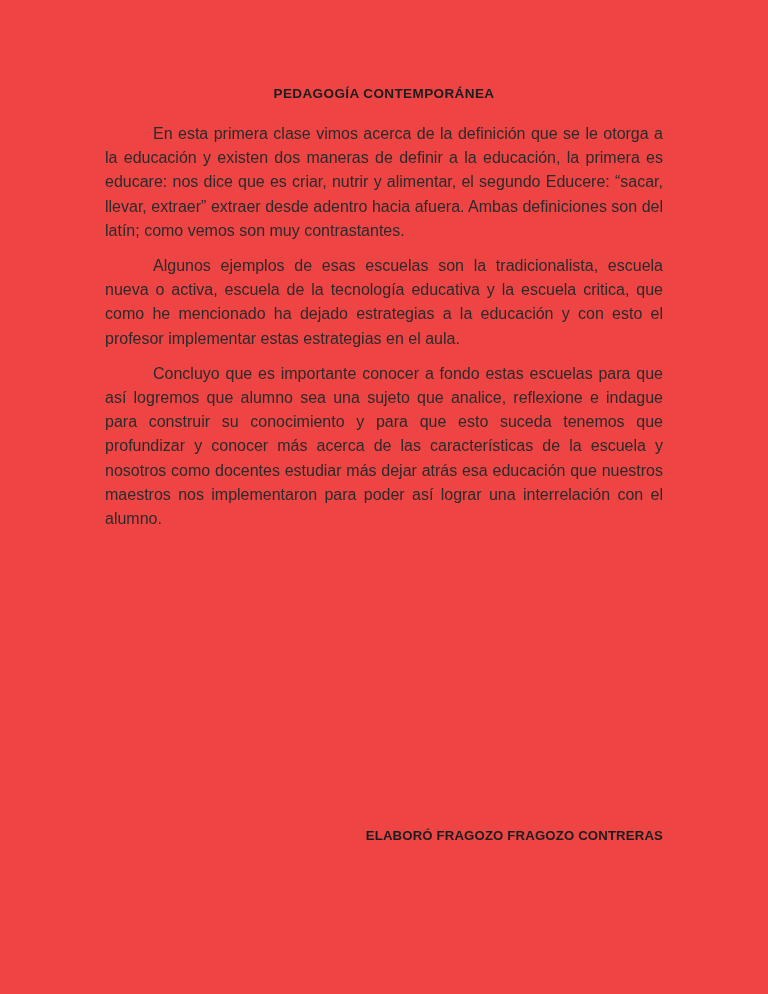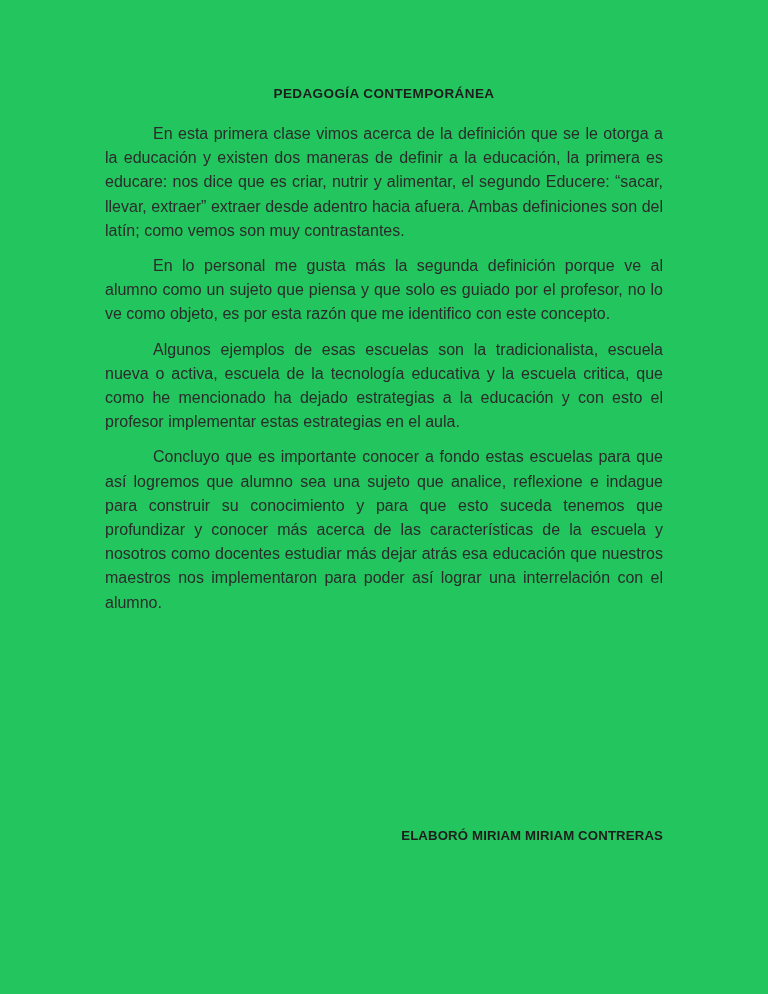--- a/index.html
+++ b/index.html
@@ -4,21 +4,21 @@
 <style>
   html, body {
     margin: 0;
     padding: 0;
     background: #ffffff;
   }
   .page {
     position: relative;
     width: 768px;
     height: 994px;
-    background: #22c55e;
+    background: #ef4444;
     overflow: hidden;
     font-family: "Liberation Sans", sans-serif;
   }
   .content {
     position: absolute;
     left: 105px;
     top: 84px;
     width: 558px;
   }
   .doc-title {
@@ -64,26 +64,25 @@
 <body>
 
 <div class="page">
 
   <div class="content">
 
     <h1 class="doc-title">PEDAGOGÍA CONTEMPORÁNEA</h1>
 
     <p class="para">En esta primera clase vimos acerca de la definición que se le otorga a la educación y existen dos maneras de definir a la educación, la primera es educare: nos dice que es criar, nutrir y alimentar, el segundo Educere: “sacar, llevar, extraer” extraer desde adentro hacia afuera. Ambas definiciones son del latín; como vemos son muy contrastantes.</p>
 
-    <p class="para">En lo personal me gusta más la segunda definición porque ve al alumno como un sujeto que piensa y que solo es guiado por el profesor, no lo ve como objeto, es por esta razón que me identifico con este concepto.</p>
 
 
     <p class="para">Algunos ejemplos de esas escuelas son la tradicionalista, escuela nueva o activa, escuela de la tecnología educativa y la escuela critica, que como he mencionado ha dejado estrategias a la educación y con esto el profesor implementar estas estrategias en el aula.</p>
 
     <p class="para">Concluyo que es importante conocer a fondo estas escuelas para que así logremos que alumno sea una sujeto que analice, reflexione e indague para construir su conocimiento y para que esto suceda tenemos que profundizar y conocer más acerca de las características de la escuela y nosotros como docentes estudiar más dejar atrás esa educación que nuestros maestros nos implementaron para poder así lograr una interrelación con el alumno.</p>
 
   </div>
 
   <div class="signature-block">
-    <span class="signature">ELABORÓ MIRIAM MIRIAM CONTRERAS</span>
+    <span class="signature">ELABORÓ FRAGOZO FRAGOZO CONTRERAS</span>
   </div>
 
 </div>
 
 </body></html>

